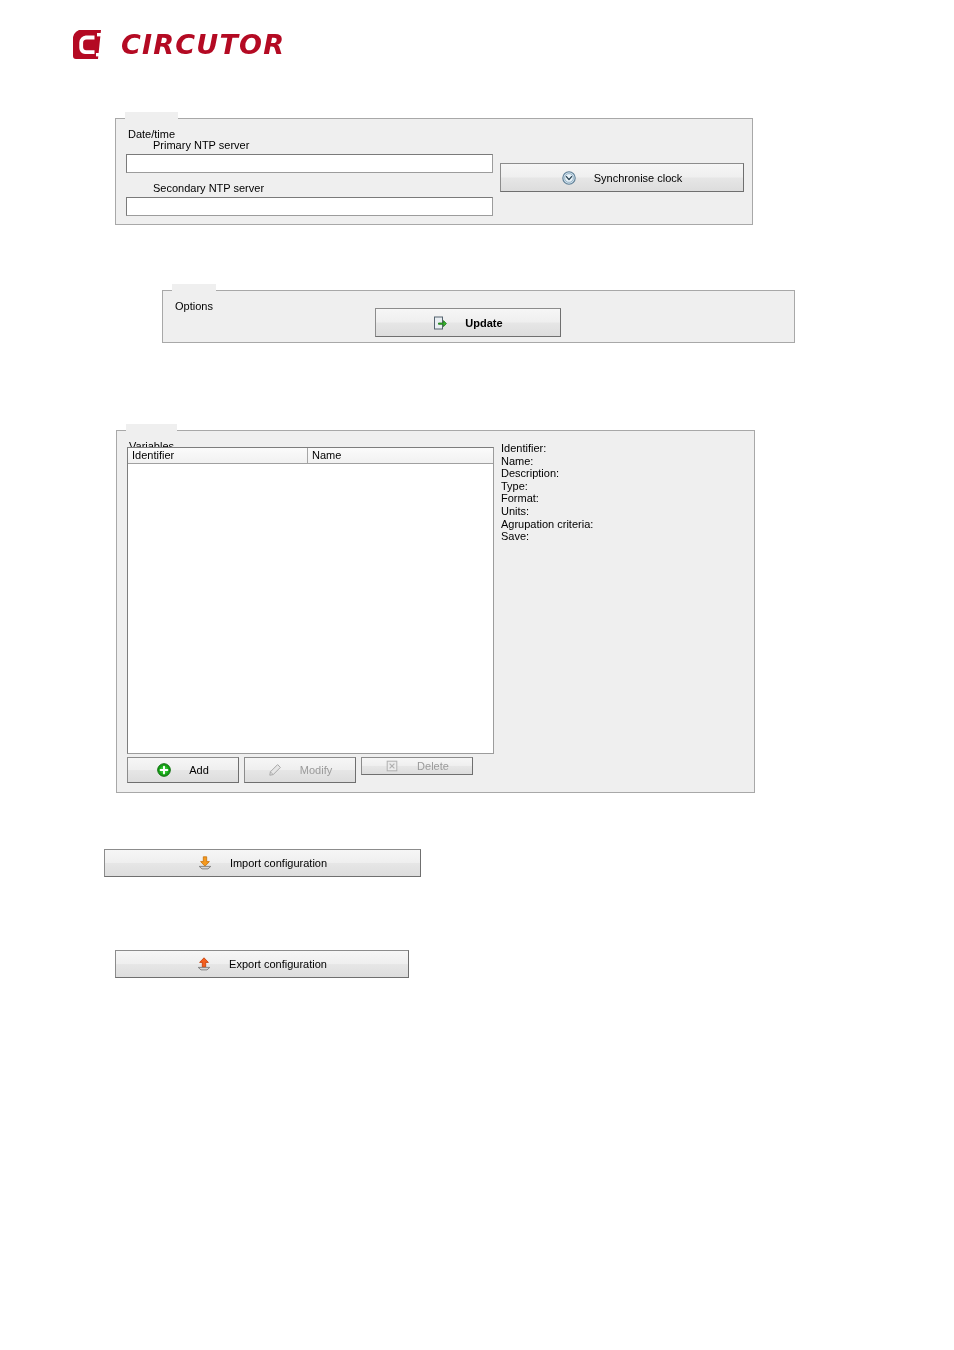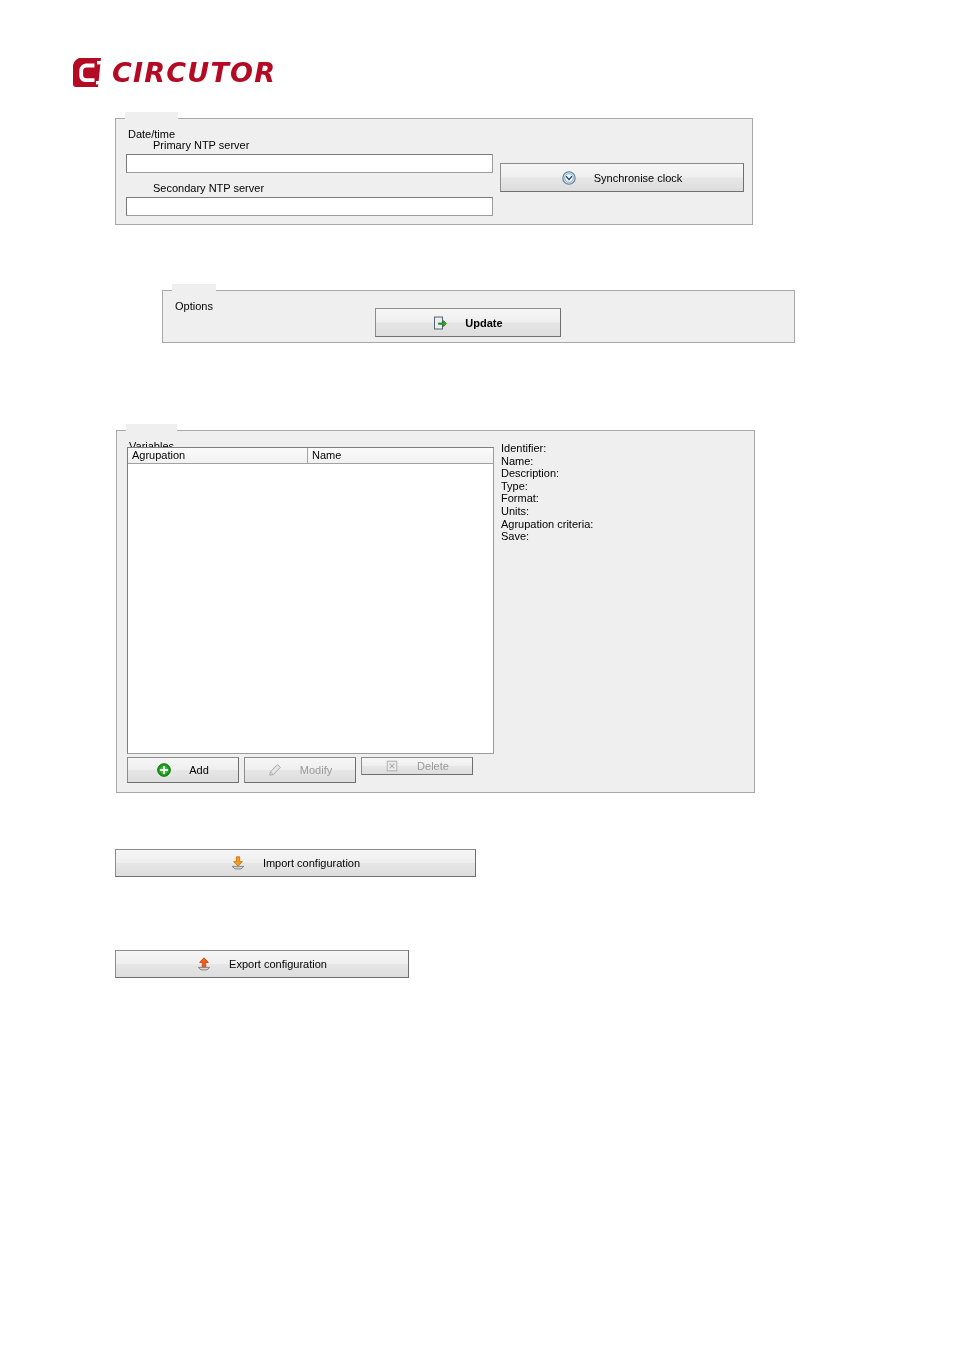--- a/index.html
+++ b/index.html
@@ -14,24 +14,24 @@
     font-family: "Liberation Sans", sans-serif;
     font-size: 11px;
     color: #000000;
     overflow: hidden;
   }
 
   
   #logo {
     position: absolute;
     left: 72px;
-    top: 56px;
+    top: 28px;
     display: flex;
     align-items: center;
-    gap: 7px;
+    gap: 16px;
   }
   #logo .mark {
     width: 33px;
     height: 33px;
     position: relative;
   }
   #logo .mark svg { display: block; }
   #logo .word {
     font-family: "DejaVu Sans", sans-serif;
     font-size: 27px;
@@ -188,21 +188,21 @@
     </span>
     <span class="lbl">Update</span>
   </div>
 </div>
 
 <div class="groupbox" style="left:116px; top:430px; width:639px; height:363px;">
   <span class="gb-legend">Variables</span>
 
   <div class="listview" style="left:10px; top:16px; width:367px; height:307px;">
     <div class="lv-header">
-      <div class="lv-col" style="width:180px;">Agrupation</div>
+      <div class="lv-col" style="width:180px;">Identifier</div>
       <div class="lv-col" style="width:185px; border-right:none;">Name</div>
     </div>
     <div class="lv-body" style="height:289px;"></div>
   </div>
 
   <div class="details" style="left:384px; top:11px;">
     <div>Identifier:</div>
     <div>Name:</div>
     <div>Description:</div>
     <div>Type:</div>
@@ -237,21 +237,21 @@
     <span class="ico">
       <svg width="14" height="14" viewBox="0 0 14 14" xmlns="http://www.w3.org/2000/svg">
         <rect x="2.2" y="2.2" width="9.6" height="9.6" fill="#ececec" stroke="#b0b0b0" stroke-width="1"></rect>
         <path d="M4.6 4.6 L9.4 9.4 M9.4 4.6 L4.6 9.4" stroke="#b0b0b0" stroke-width="1.2"></path>
       </svg>
     </span>
     <span class="lbl">Delete</span>
   </div>
 </div>
 
-<div class="btn" style="left:115px; top:849px; width:361px; height:28px;">
+<div class="btn" style="left:104px; top:849px; width:317px; height:28px;">
   <span class="ico">
     <svg width="14" height="14" viewBox="0 0 14 14" xmlns="http://www.w3.org/2000/svg">
       <path d="M5.3 0.8 H8.7 V5.6 H11.4 L7 10.2 L2.6 5.6 H5.3 Z" fill="#f59a1e" stroke="#c6700a" stroke-width="0.8" stroke-linejoin="round"></path>
       <path d="M1.2 10.4 L4 12.9 H10 L12.8 10.4 Z" fill="#d6d6d6" stroke="#7d7d7d" stroke-width="0.9" stroke-linejoin="round"></path>
     </svg>
   </span>
   <span class="lbl">Import configuration</span>
 </div>
 
 <div class="btn" style="left:115px; top:950px; width:294px; height:28px;">

